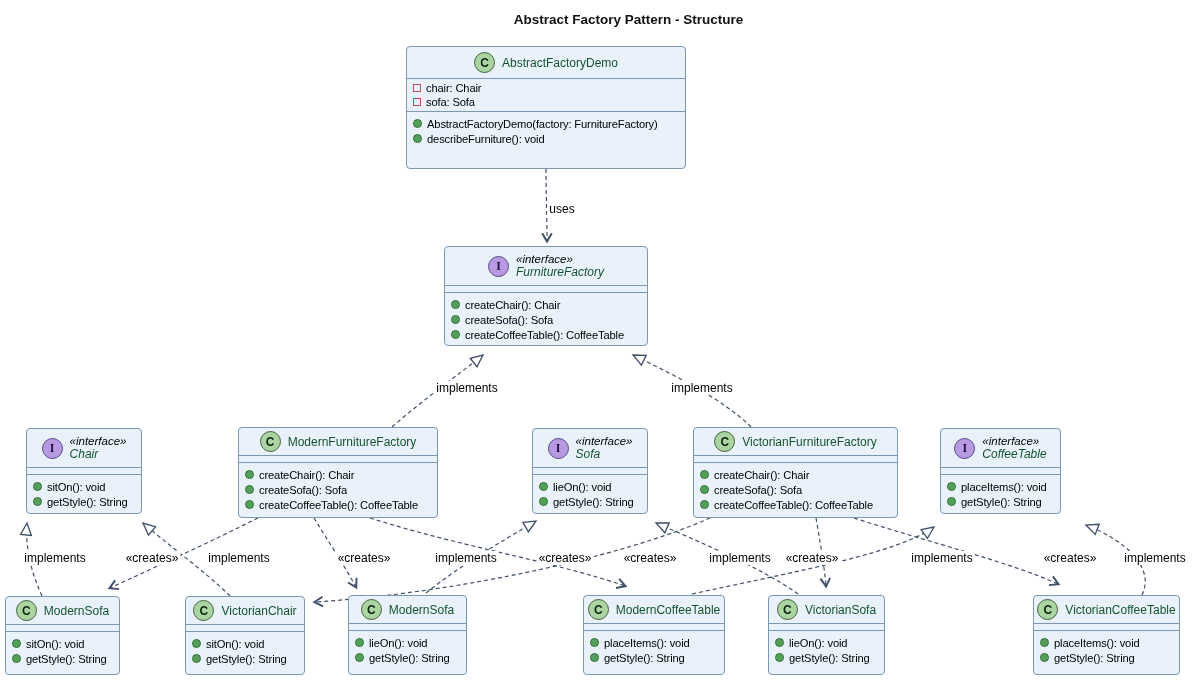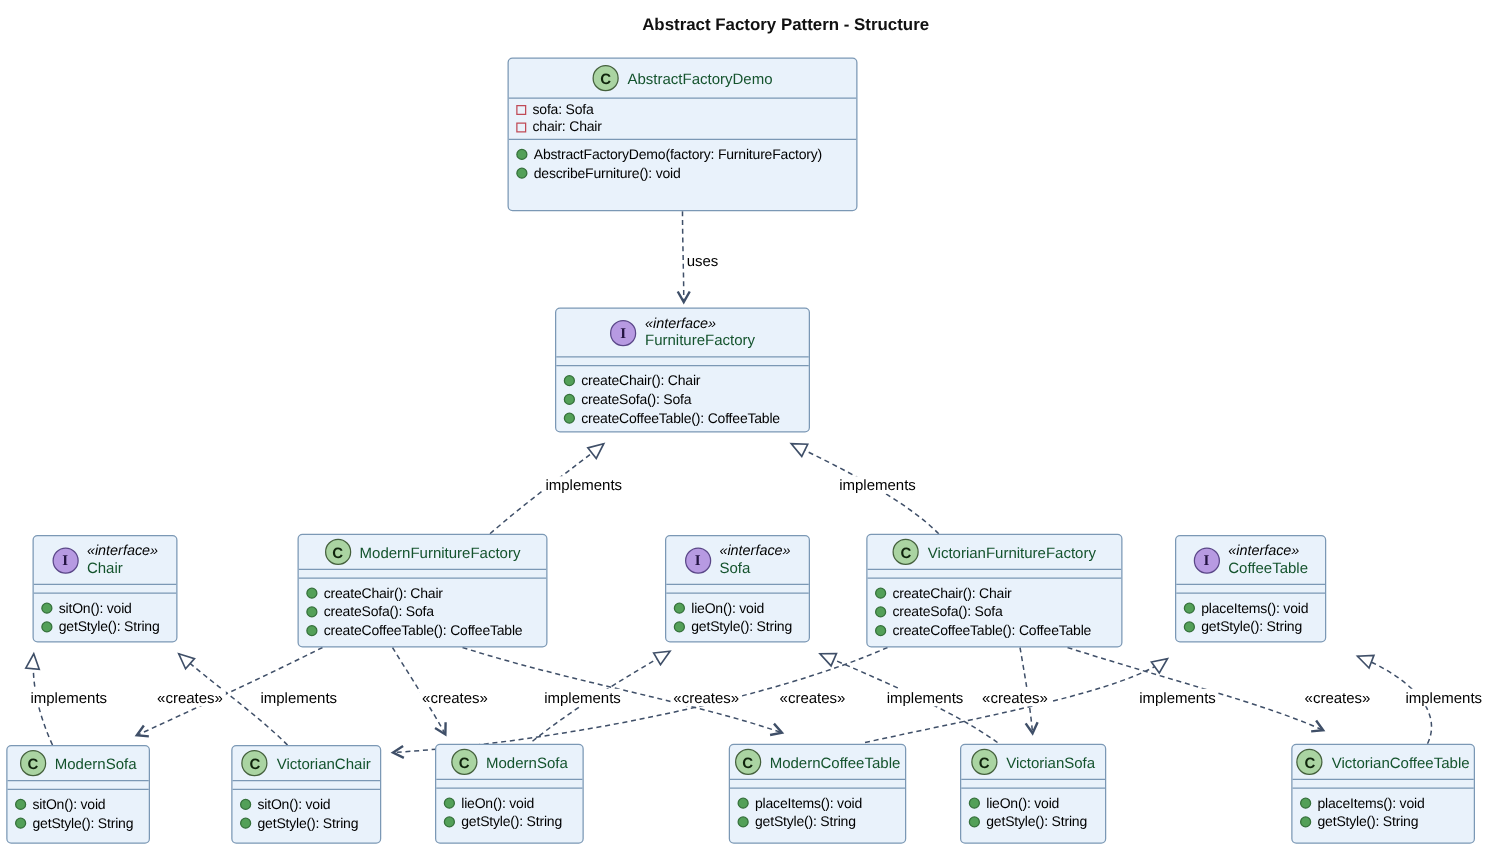--- a/index.html
+++ b/index.html
@@ -13,21 +13,21 @@
   .hd{display:flex;align-items:center;justify-content:center;gap:7px;
       border-bottom:1px solid #7b98b5;flex:0 0 auto;}
   .hd-a{height:31px}.hd1{height:27px}.hd2{height:38px}
   .badge{width:21px;height:21px;border-radius:50%;display:flex;align-items:center;
          justify-content:center;font-weight:bold;font-size:12px;flex:0 0 auto;box-sizing:border-box;}
   .badge.c{background:#aad4a2;border:1px solid #44603c;color:#10240d;}
   .badge.i{background:#b79ae2;border:1px solid #5a4788;color:#241443;font-family:"Liberation Serif",serif;}
   .hdtxt{line-height:13px;}
   .stereo{font-style:italic;font-size:11.5px;color:#000;}
   .nm{font-size:12px;color:#14532d;white-space:nowrap;}
-  .it{}
+  .it{font-style:italic;}
   .attrs{border-bottom:1px solid #7b98b5;padding:2px 0;flex:0 0 auto;}
   .attrs.empty{padding:0;height:6px;}
   .sec{padding-top:4px;}
   .m{display:flex;align-items:center;gap:5px;padding:0 6px;height:15px;
      font-size:11.2px;letter-spacing:-0.15px;color:#000;white-space:nowrap;}
   .m-a{height:14px;}
   .sq{width:8px;height:8px;border:1.5px solid #c04a56;box-sizing:border-box;flex:0 0 auto;background:transparent;}
   .dot{width:9px;height:9px;border-radius:50%;background:#53a058;border:1px solid #35703b;box-sizing:border-box;flex:0 0 auto;}
   .elabel{position:absolute;transform:translate(-50%,-50%);background:#ffffff;
           padding:0 2px;font-size:12px;color:#000000;white-space:nowrap;}
@@ -84,25 +84,25 @@
   <div class="elabel" style="left:1155px;top:558px">implements</div>
 
   <div class="cls" style="left:406px;top:46px;width:280px;height:123px">
     <div class="hd hd-a">
       <span class="badge c">C</span>
       <span class="nm">AbstractFactoryDemo</span>
     </div>
     <div class="attrs">
       <div class="m m-a">
           <span class="sq"></span>
-          <span>sofa: Sofa</span>
+          <span>chair: Chair</span>
         </div>
       <div class="m m-a">
           <span class="sq"></span>
-          <span>chair: Chair</span>
+          <span>sofa: Sofa</span>
         </div>
     </div>
     <div class="sec">
       <div class="m">
           <span class="dot"></span>
           <span>AbstractFactoryDemo(factory: FurnitureFactory)</span>
         </div>
       <div class="m">
           <span class="dot"></span>
           <span>describeFurniture(): void</span>

